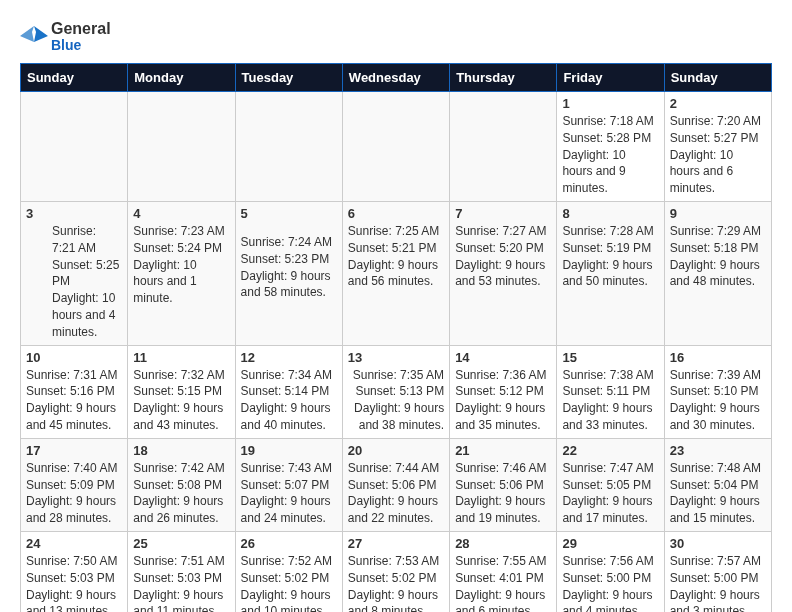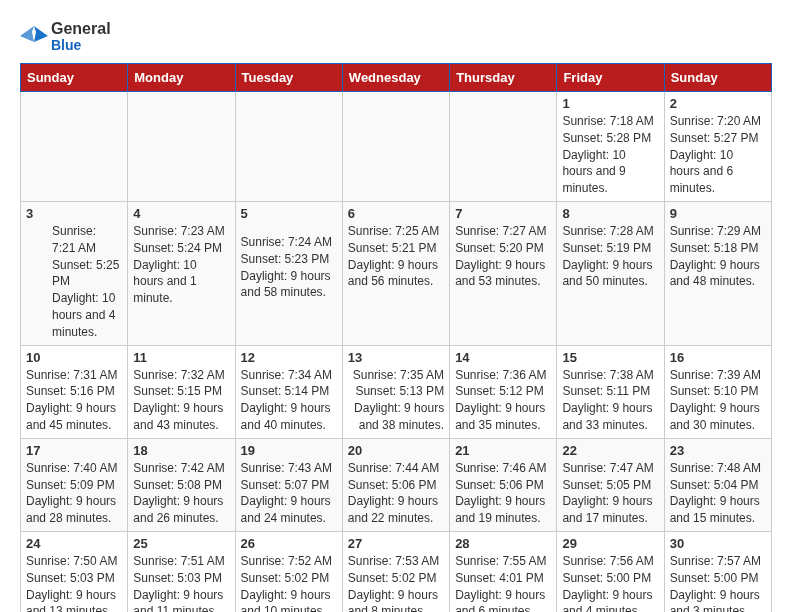--- a/index.html
+++ b/index.html
@@ -31,21 +31,21 @@
     .location {
       font-size: 16px;
       color: #555;
     }
     table {
       width: 100%;
       border-collapse: collapse;
       table-layout: fixed;
     }
     th {
-      background-color: #b91c1c;
+      background-color: #0f172a;
       color: #fff;
       text-align: left;
       padding: 6px 6px;
       font-size: 13px;
       font-weight: bold;
       border: 1px solid #1565c0;
     }
     td {
       border: 1px solid #ccc;
       vertical-align: top;

